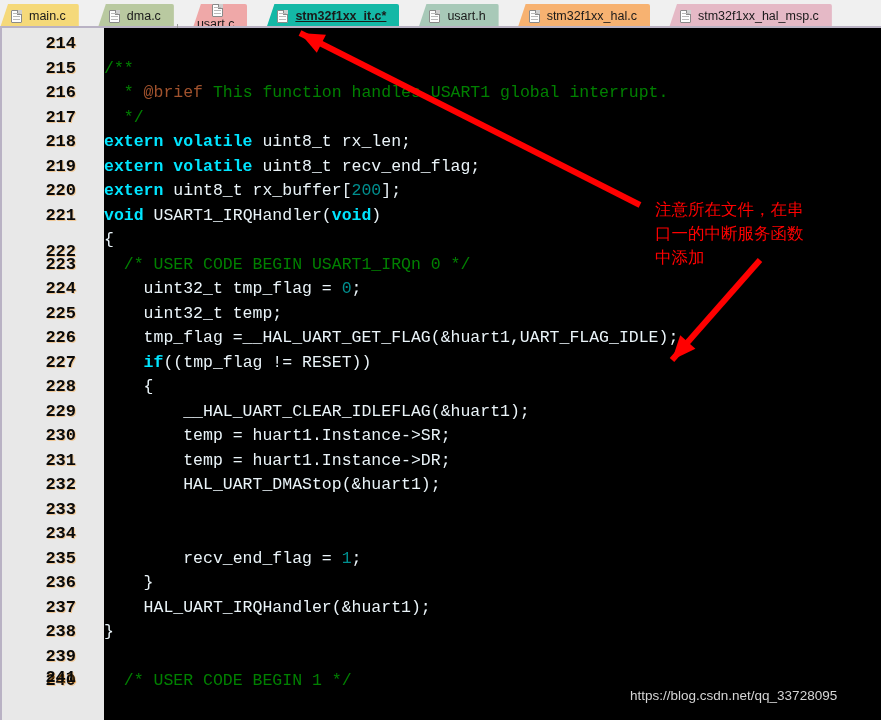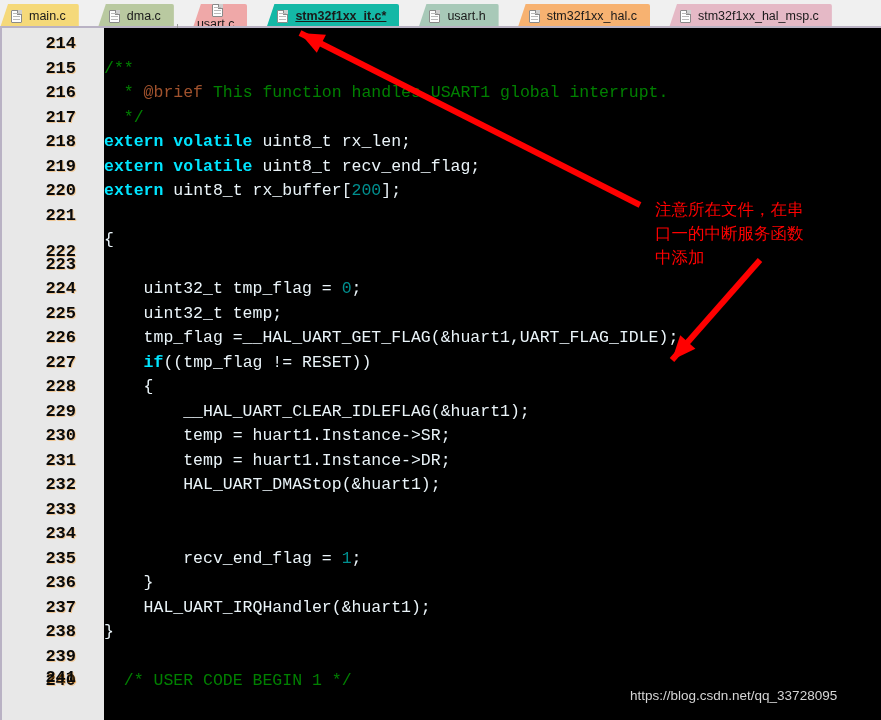--- a/index.html
+++ b/index.html
@@ -174,21 +174,23 @@
         <div class="fend" style="top: 555px; left: 96px; width: 4px;"></div>
       </div>
     <div class="code">
         <div class="cline" style="top: 4px;"></div>
         <div class="cline" style="top: 29px;"><span class="cm">/**</span></div>
         <div class="cline" style="top: 53px;"><span class="cm">  * </span><span class="br">@brief</span><span class="cm"> This function handles USART1 global interrupt.</span></div>
         <div class="cline" style="top: 78px;"><span class="cm">  */</span></div>
         <div class="cline" style="top: 102px;"><span class="k">extern volatile</span><span class="id"> uint8_t rx_len;</span></div>
         <div class="cline" style="top: 127px;"><span class="k">extern volatile</span><span class="id"> uint8_t recv_end_flag;</span></div>
         <div class="cline" style="top: 151px;"><span class="k">extern</span><span class="id"> uint8_t rx_buffer[</span><span class="nu">200</span><span class="id">];</span></div>
+        <div class="cline" style="top: 176px;"><span class="k">void</span><span class="id"> USART1_IRQHandler(</span><span class="k">void</span><span class="id">)</span></div>
         <div class="cline" style="top: 200px;"><span class="id">{</span></div>
+        <div class="cline" style="top: 225px;"><span class="cm">  /* USER CODE BEGIN USART1_IRQn 0 */</span></div>
         <div class="cline" style="top: 249px;"><span class="id">    uint32_t tmp_flag = </span><span class="nu">0</span><span class="id">;</span></div>
         <div class="cline" style="top: 274px;"><span class="id">    uint32_t temp;</span></div>
         <div class="cline" style="top: 298px;"><span class="id">    tmp_flag =__HAL_UART_GET_FLAG(&amp;huart1,UART_FLAG_IDLE);</span></div>
         <div class="cline" style="top: 323px;"><span class="id">    </span><span class="k">if</span><span class="id">((tmp_flag != RESET))</span></div>
         <div class="cline" style="top: 347px;"><span class="id">    {</span></div>
         <div class="cline" style="top: 372px;"><span class="id">        __HAL_UART_CLEAR_IDLEFLAG(&amp;huart1);</span></div>
         <div class="cline" style="top: 396px;"><span class="id">        temp = huart1.Instance-&gt;SR;</span></div>
         <div class="cline" style="top: 421px;"><span class="id">        temp = huart1.Instance-&gt;DR;</span></div>
         <div class="cline" style="top: 445px;"><span class="id">        HAL_UART_DMAStop(&amp;huart1);</span></div>
         <div class="cline" style="top: 519px;"><span class="id">        recv_end_flag = </span><span class="nu">1</span><span class="id">;</span></div>

